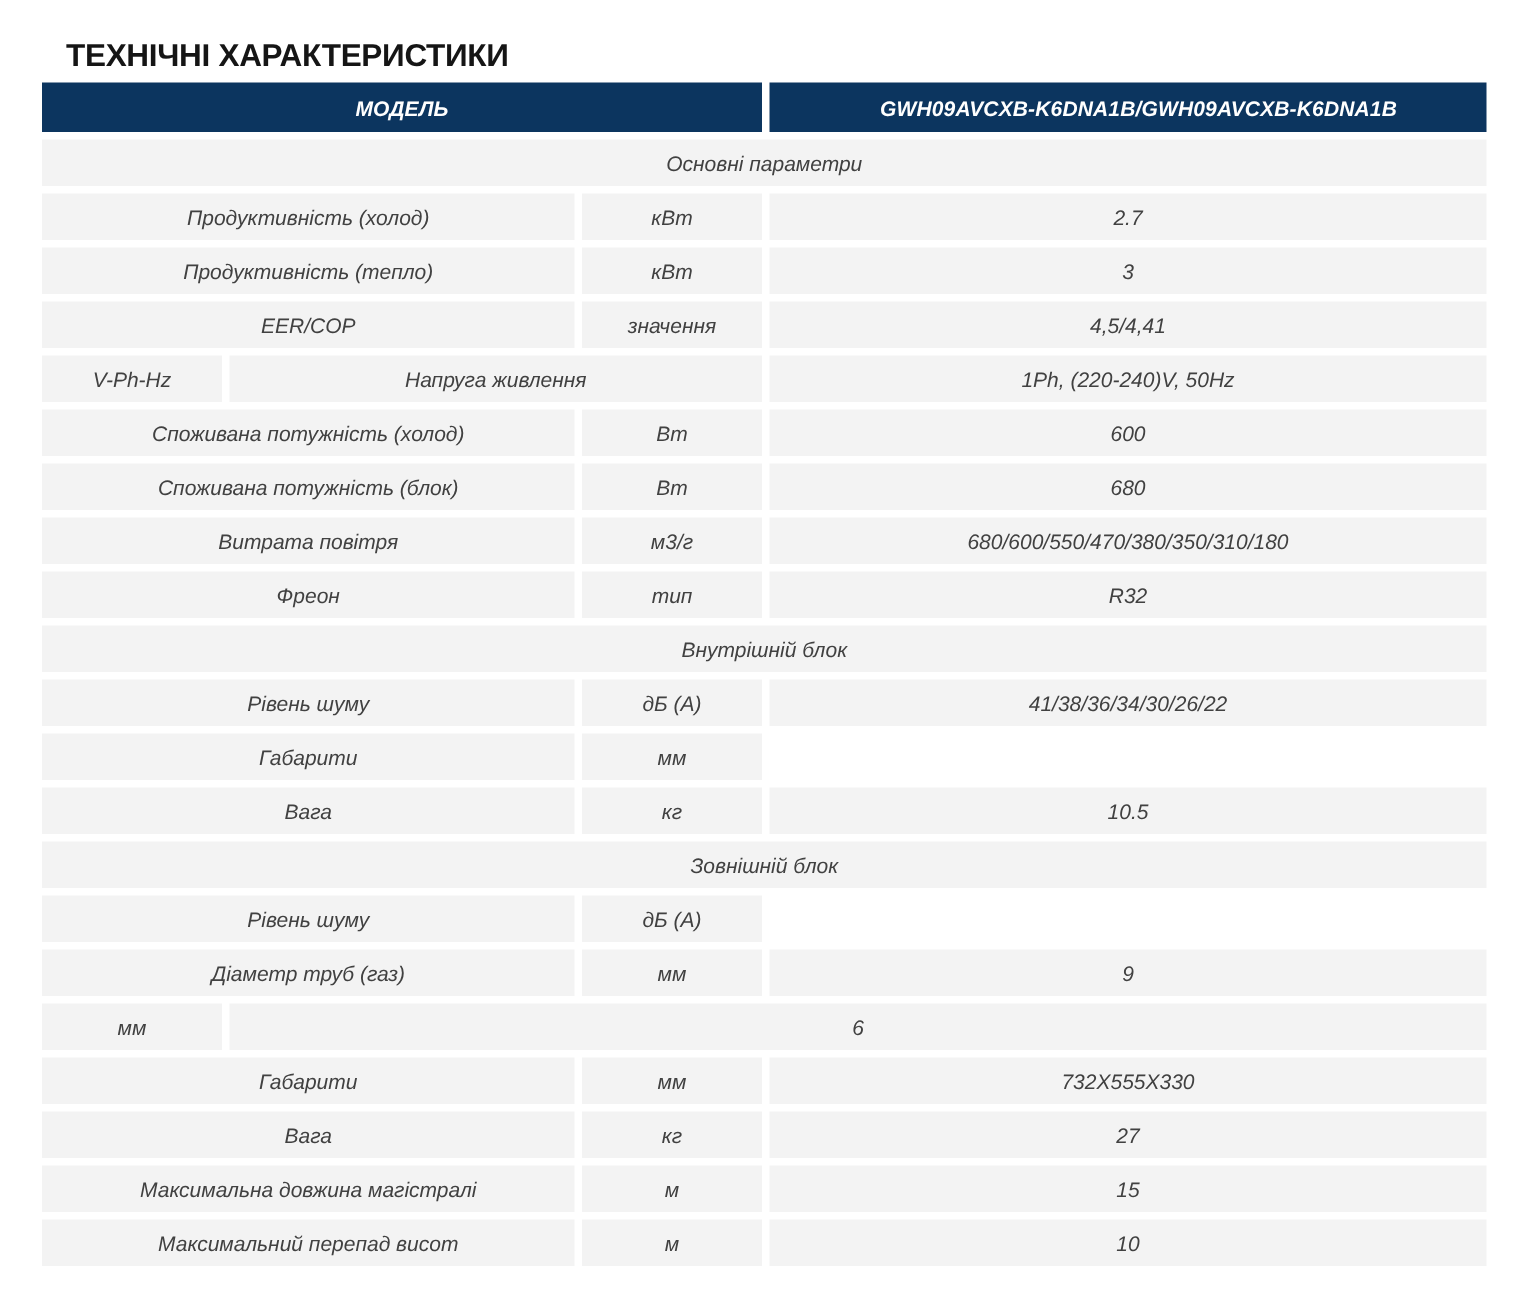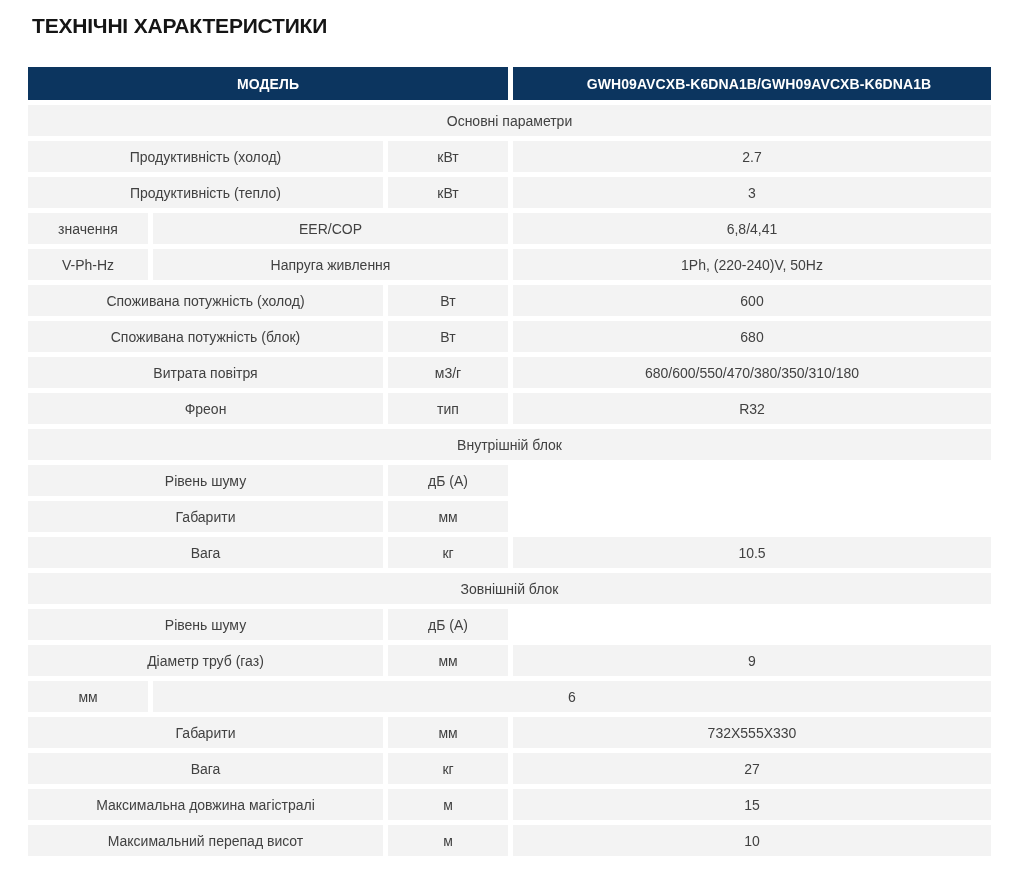--- a/index.html
+++ b/index.html
@@ -9,34 +9,35 @@
     font-family: "Liberation Sans", sans-serif;
   }
   .page {
     position: relative;
     width: 1019px;
     height: 872px;
     background: #ffffff;
     overflow: hidden;
   }
   .page-title {
-    margin: 4px;
+    margin: 16px;
     padding: 10px 0 0 28px;
     font-size: 21px;
     line-height: 24px;
     font-weight: 700;
     letter-spacing: -0.2px;
     color: #151515;
     text-transform: uppercase;
   }
   .spec-table {
     position: absolute;
     left: 28px;
-    top: 67px;
+    top: 55px;
     width: 963px;
+    font-style: italic;
   }
   .row {
     display: flex;
     gap: 5px;
     margin-bottom: 5px;
   }
   .cell {
     background: var(--cell-bg, #f3f3f3);
     color: var(--cell-text, #414141);
     font-size: 14px;
@@ -81,23 +82,23 @@
           <div class="cell col-name">Продуктивність (холод)</div>
           <div class="cell col-unit">кВт</div>
           <div class="cell col-value">2.7</div>
         </div>
         <div class="row data-row">
           <div class="cell col-name">Продуктивність (тепло)</div>
           <div class="cell col-unit">кВт</div>
           <div class="cell col-value">3</div>
         </div>
         <div class="row data-row">
+          <div class="cell col-name">EER/COP</div>
           <div class="cell col-unit">значення</div>
-          <div class="cell col-name">EER/COP</div>
-          <div class="cell col-value">6,8/4,41</div>
+          <div class="cell col-value">4,5/4,41</div>
         </div>
         <div class="row data-row">
           <div class="cell col-unit">V-Ph-Hz</div>
           <div class="cell col-name">Напруга живлення</div>
           <div class="cell col-value">1Ph, (220-240)V, 50Hz</div>
         </div>
         <div class="row data-row">
           <div class="cell col-name">Споживана потужність (холод)</div>
           <div class="cell col-unit">Вт</div>
           <div class="cell col-value">600</div>
@@ -116,20 +117,21 @@
           <div class="cell col-name">Фреон</div>
           <div class="cell col-unit">тип</div>
           <div class="cell col-value">R32</div>
         </div>
         <div class="row section-row">
           <div class="cell">Внутрішній блок</div>
         </div>
         <div class="row data-row">
           <div class="cell col-name">Рівень шуму</div>
           <div class="cell col-unit">дБ (А)</div>
+          <div class="cell col-value">41/38/36/34/30/26/22</div>
         </div>
         <div class="row data-row">
           <div class="cell col-name">Габарити</div>
           <div class="cell col-unit">мм</div>
         </div>
         <div class="row data-row">
           <div class="cell col-name">Вага</div>
           <div class="cell col-unit">кг</div>
           <div class="cell col-value">10.5</div>
         </div>

